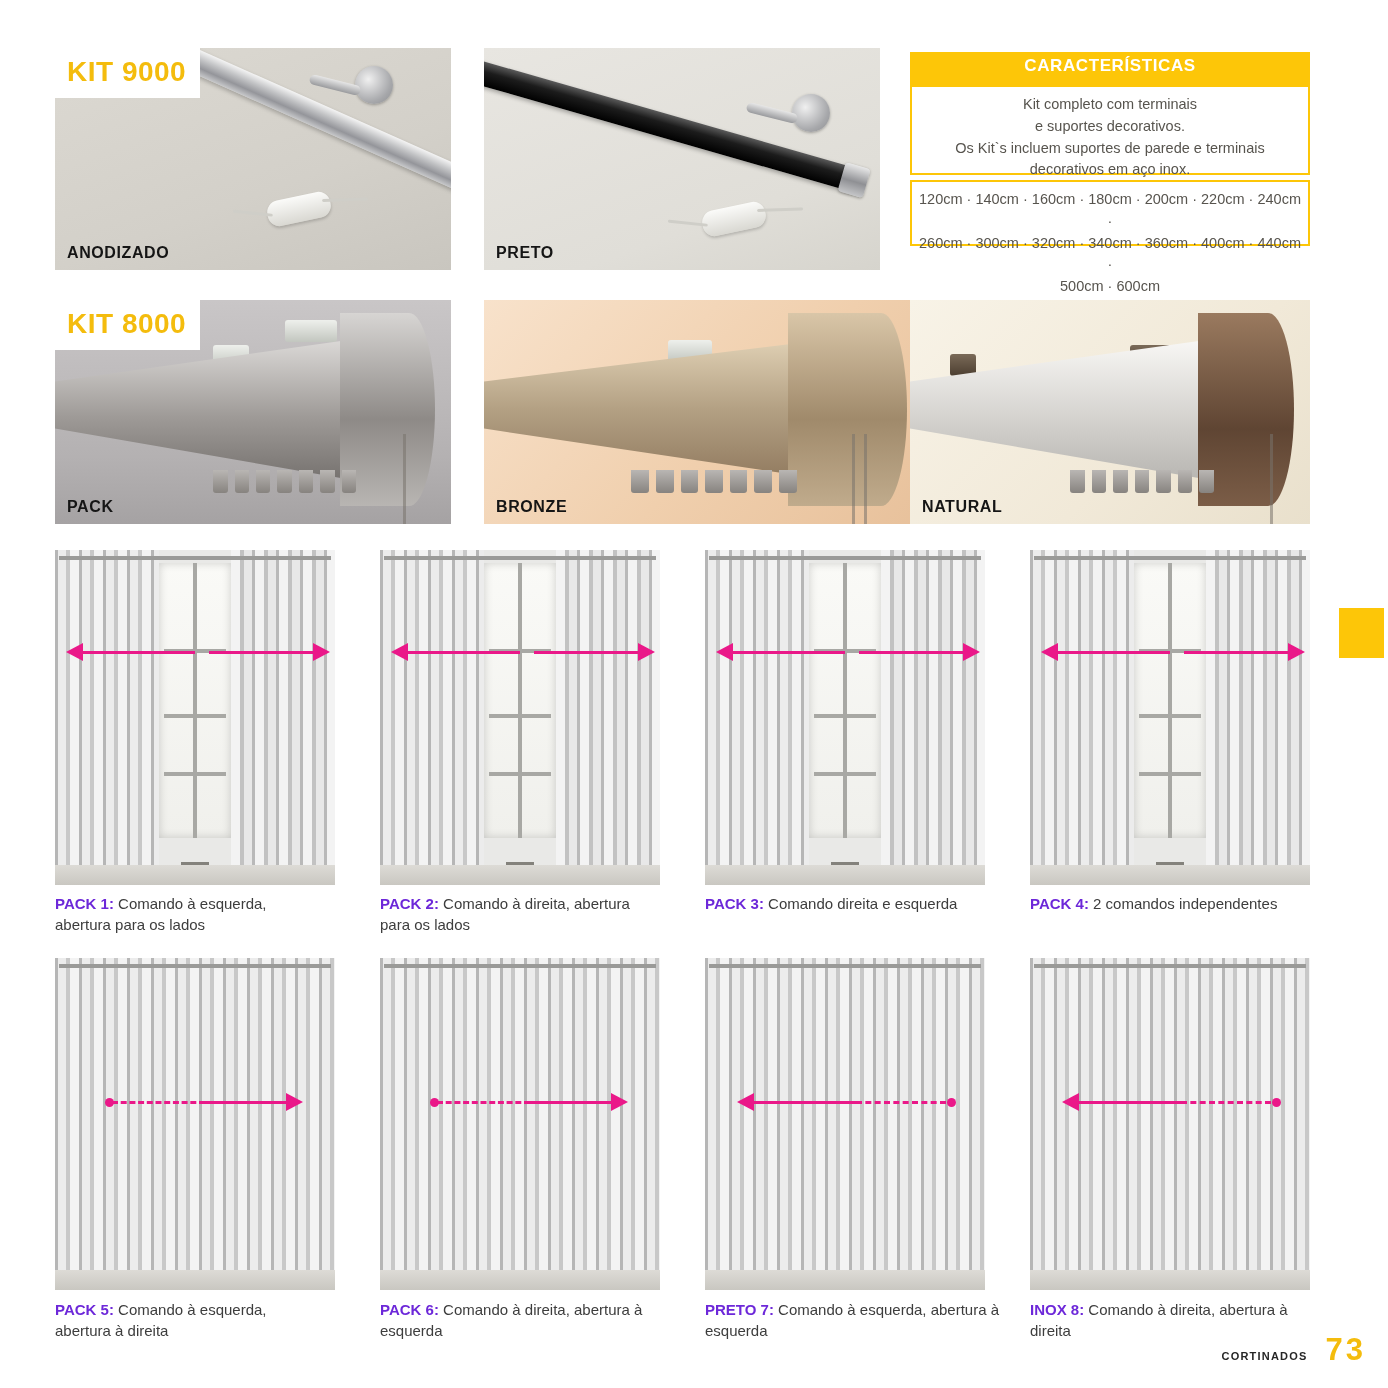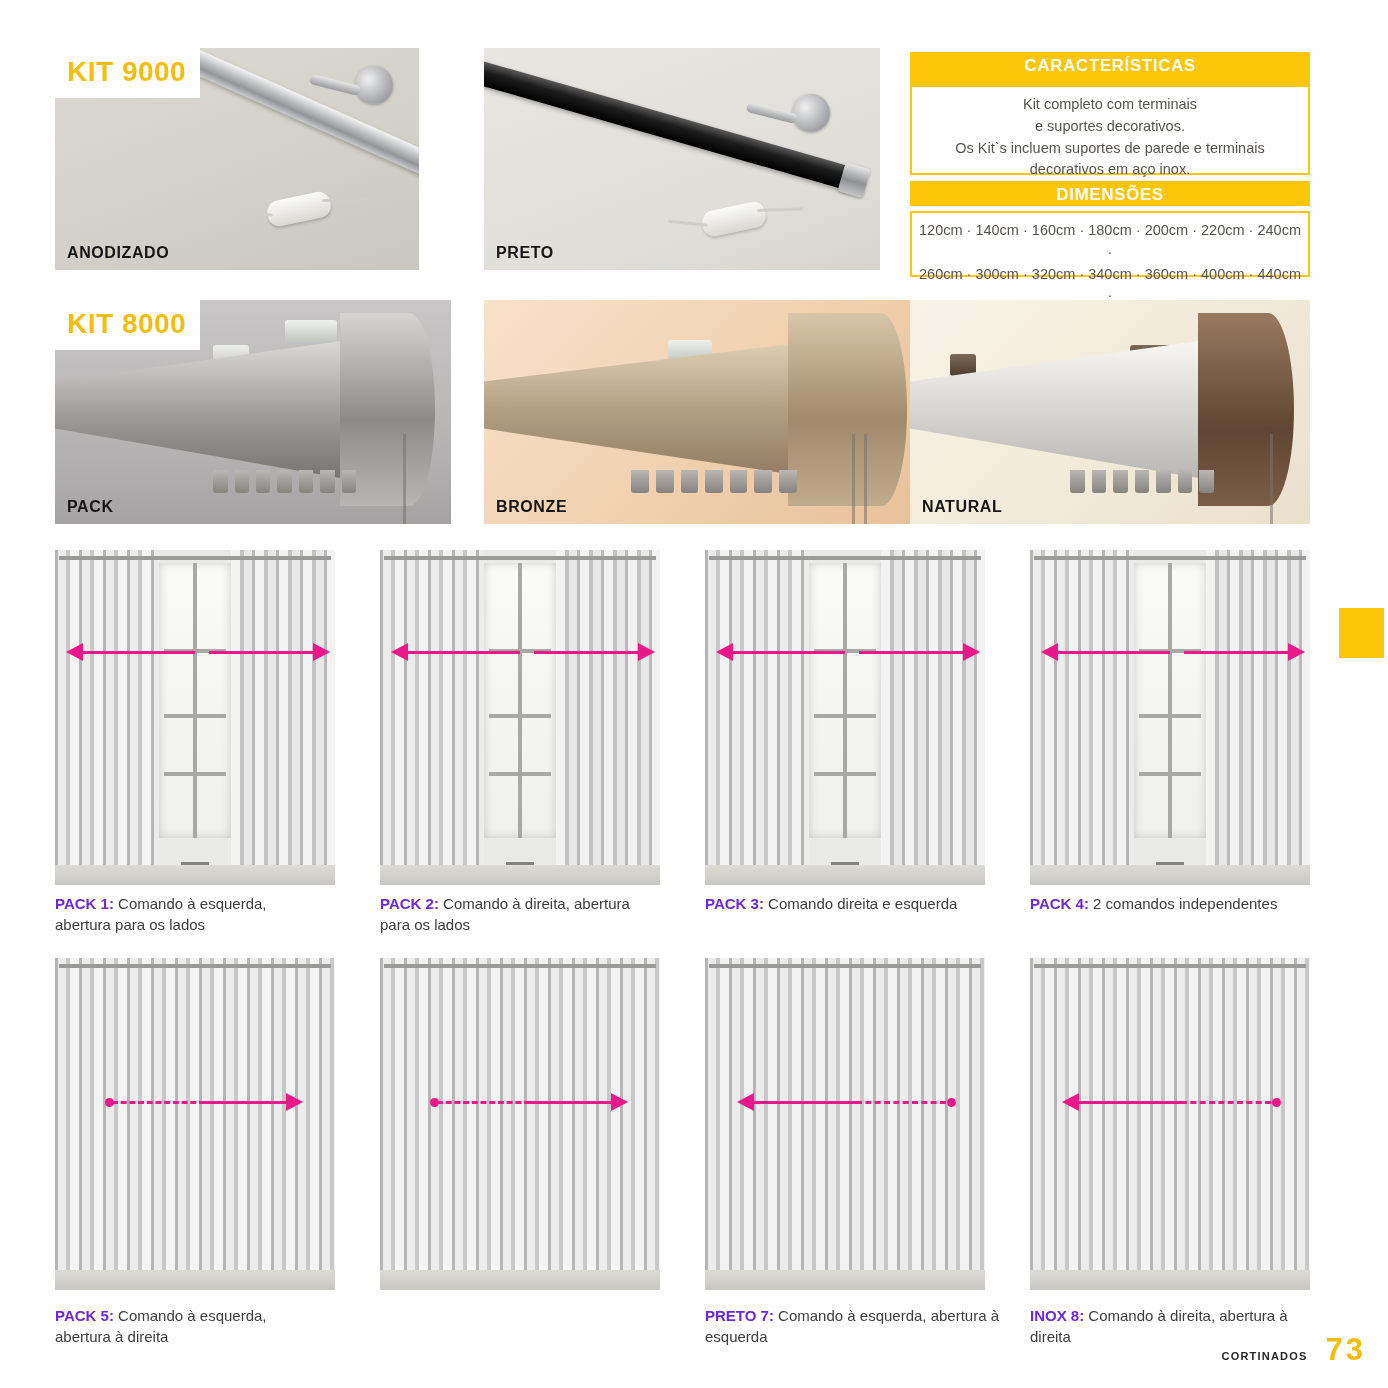--- a/index.html
+++ b/index.html
@@ -6,21 +6,21 @@
   html,body { width:1388px; height:1388px; background:#ffffff; font-family:"Liberation Sans", sans-serif; }
   .page { position:relative; width:1388px; height:1388px; overflow:hidden; background:#fff; }
 
   
   .photo { position:absolute; overflow:hidden; }
   .kit-label-box { position:absolute; left:0; top:0; background:#ffffff; padding:8px 14px 10px 12px; z-index:5; }
   .kit-label-box span { font-size:28px; font-weight:bold; color:#f4bc0d; letter-spacing:0.5px; }
   .finish-label { position:absolute; left:12px; bottom:8px; font-size:16px; font-weight:bold; color:#151515; letter-spacing:0.6px; z-index:4; }
 
   
-  .ph-anodizado { left:55px; top:48px; width:364px; height:222px; background:linear-gradient(160deg,#dcd9d2 0%,#d3d0c9 60%,#c9c6bf 100%);padding-left:40px; }
+  .ph-anodizado { left:55px; top:48px; width:396px; height:222px; background:linear-gradient(160deg,#dcd9d2 0%,#d3d0c9 60%,#c9c6bf 100%);padding-left:40px; }
   .ph-preto     { left:484px; top:48px; width:396px; height:222px; background:linear-gradient(160deg,#e8e6e1 0%,#e0ded8 70%,#d6d4cd 100%); }
   .rod { position:absolute; height:24px; border-radius:12px; transform-origin:left top; }
   .rod-silver { left:100px; top:-18px; width:360px; transform:rotate(24deg);
       background:linear-gradient(180deg,#f4f4f4 0%,#c2c3c5 35%,#94959a 70%,#c8c9cb 100%); box-shadow:0 2px 4px rgba(0,0,0,0.25); }
   .rod-black { left:-12px; top:10px; width:410px; transform:rotate(16deg);
       background:linear-gradient(180deg,#5a5a5a 0%,#1c1c1c 40%,#000 100%); box-shadow:0 2px 4px rgba(0,0,0,0.3); }
   .rod-cap { position:absolute; right:-4px; top:-3px; width:26px; height:30px; border-radius:4px;
       background:linear-gradient(180deg,#e8e8e8,#8f9094 55%,#c4c5c7); box-shadow:0 1px 3px rgba(0,0,0,0.35); }
   .bracket { position:absolute; width:38px; height:38px; border-radius:50%;
       background:radial-gradient(circle at 35% 35%, #f0f0f0, #a7a8ab 65%, #8c8d90); box-shadow:0 1px 3px rgba(0,0,0,0.3); }
@@ -90,21 +90,21 @@
   .adash { position:absolute; height:0; border-top:3px dashed #ea1889; z-index:6; }
   .ah { position:absolute; width:0; height:0; border-top:9px solid transparent; border-bottom:9px solid transparent; z-index:6; }
   .ah-left  { border-right:17px solid #ea1889; }
   .ah-right { border-left:17px solid #ea1889; }
   .adot { position:absolute; width:9px; height:9px; border-radius:50%; background:#ea1889; z-index:6; }
   .y1 .aline, .y1 .adash { top:101px; } .y1 .ah { top:93px; } 
   .y2 .aline, .y2 .adash { top:143px; } .y2 .ah { top:135px; } .y2 .adot { top:140px; }
 
   .cap { position:absolute; width:300px; font-size:15px; line-height:1.4; color:#3d3d3d; }
   .cap b { color:#6d28d9; }
-  .caprow1 { top:893px; } .caprow2 { top:1299px;margin-top:6px; }
+  .caprow1 { top:893px; } .caprow2 { top:1299px; }
   .capw { width:270px; }
 
   
   .footer { position:absolute; right:22px; top:1332px; display:flex; align-items:baseline; gap:18px; }
   .footer .section { font-size:11px; font-weight:bold; color:#262626; letter-spacing:1.2px; }
   .footer .pageno { font-size:31px; font-weight:bold; color:#f4bc0d; letter-spacing:3px; }
   .side-tab { position:absolute; right:4px; top:608px; width:45px; height:50px; background:#fdc608; }
 </style>
 </head>
 <body>
@@ -131,21 +131,20 @@
   </div>
 
   <div class="info-col">
     <div class="ybar bar-carac">CARACTERÍSTICAS</div>
     <div class="whitebox box-carac">
       <span>Kit completo com terminais</span><br>
       <span>e suportes decorativos.</span><br>
       <span>Os Kit`s incluem suportes de parede e terminais</span><br>
       <span>decorativos em aço inox.</span>
     </div>
-    <div class="ybar bar-dim">DIMENSÕES</div>
     <div class="whitebox box-dim">
       <span>120cm · 140cm · 160cm · 180cm · 200cm · 220cm · 240cm ·</span><br>
       <span>260cm · 300cm · 320cm · 340cm · 360cm · 400cm · 440cm ·</span><br>
       <span>500cm · 600cm</span>
     </div>
   </div>
 
   <div class="photo ph-inox">
     <div class="clipblock clip-light" style="left:58%; top:9%;"></div>
     <div class="clipblock clip-light" style="left:40%; top:20%; width:36px;"></div>
@@ -315,20 +314,21 @@
     <div class="curtain-full"></div>
     <div class="rail-top"></div>
     <div class="floor"></div>
     <div class="ah ah-left" style="left:11.5%;"></div>
     <div class="aline" style="left:16.5%; width:37.5%;"></div>
     <div class="adash" style="left:54%; width:32%;"></div>
     <div class="adot" style="left:86.5%;"></div>
   </div>
 
   <p class="cap caprow2 c1 capw"><b>PACK 5:</b><span> Comando à esquerda, abertura à direita</span></p>
+  <p class="cap caprow2 c2 capw"><b>PACK 6:</b><span> Comando à direita, abertura à esquerda</span></p>
   <p class="cap caprow2 c3"><b>PRETO 7:</b><span> Comando à esquerda, abertura à esquerda</span></p>
   <p class="cap caprow2 c4 capw"><b>INOX 8:</b><span> Comando à direita, abertura à direita</span></p>
 
   <div class="side-tab"></div>
   <div class="footer">
     <span class="section">CORTINADOS</span>
     <span class="pageno">73</span>
   </div>
 
 </div>

